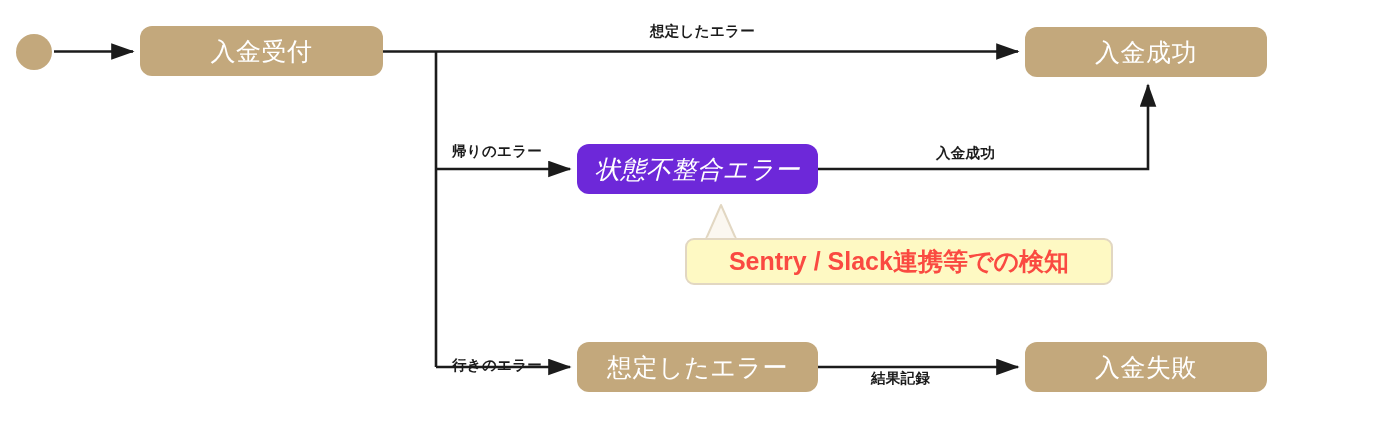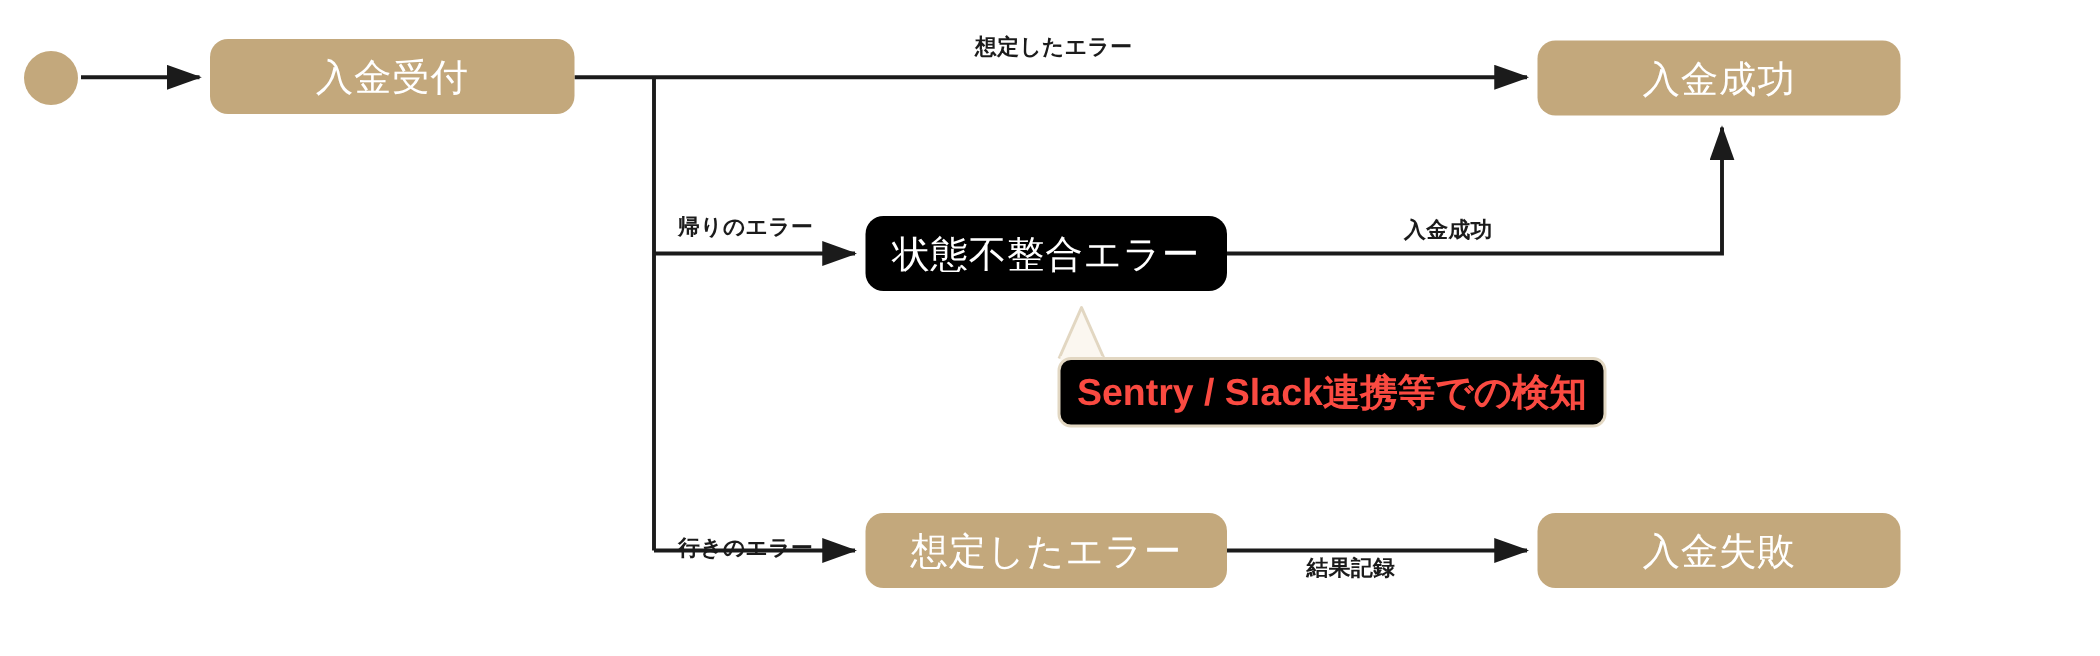--- a/index.html
+++ b/index.html
@@ -100,21 +100,21 @@
   <div class="start-dot" style="left:16px; top:34px; width:36px; height:36px; background:#c3a87c;"></div>
 
   <div class="node-box" style="left:140px; top:26px; width:243px; height:50px; background:#c3a87c;">
     <span>入金受付</span>
   </div>
 
   <div class="node-box" style="left:1025px; top:27px; width:242px; height:50px; background:#c3a87c;">
     <span>入金成功</span>
   </div>
 
-  <div class="node-box" style="left:577px; top:144px; width:241px; height:50px; background:#000000;">
+  <div class="node-box" style="left:577px; top:144px; width:241px; height:50px; background:#6d28d9;font-style:italic;">
     <span>状態不整合エラー</span>
   </div>
 
   <div class="node-box" style="left:1025px; top:342px; width:242px; height:50px; background:#c3a87c;">
     <span>入金失敗</span>
   </div>
 
   <div class="node-box" style="left:577px; top:342px; width:241px; height:50px; background:#c3a87c;">
     <span>想定したエラー</span>
   </div>
@@ -122,18 +122,18 @@
   <div class="edge-label" style="left:650px; top:22px;">想定したエラー</div>
 
   <div class="edge-label" style="left:452px; top:142px;">帰りのエラー</div>
 
   <div class="edge-label" style="left:936px; top:144px;">入金成功</div>
 
   <div class="edge-label" style="left:452px; top:340px;margin-top:16px;">行きのエラー</div>
 
   <div class="edge-label" style="left:871px; top:341px;margin-top:28px;">結果記録</div>
 
-  <div class="callout" style="left:685px; top:238px; width:366px; height:47px;
-              background:#000000; border:2px solid #e2d7c2; color:#fa4a41;margin-left:20px;">
+  <div class="callout" style="left:685px; top:238px; width:428px; height:47px;
+              background:#fef9c3; border:2px solid #e2d7c2; color:#fa4a41;">
     <span>Sentry / Slack連携等での検知</span>
   </div>
 
 </div>
 
 </body></html>

